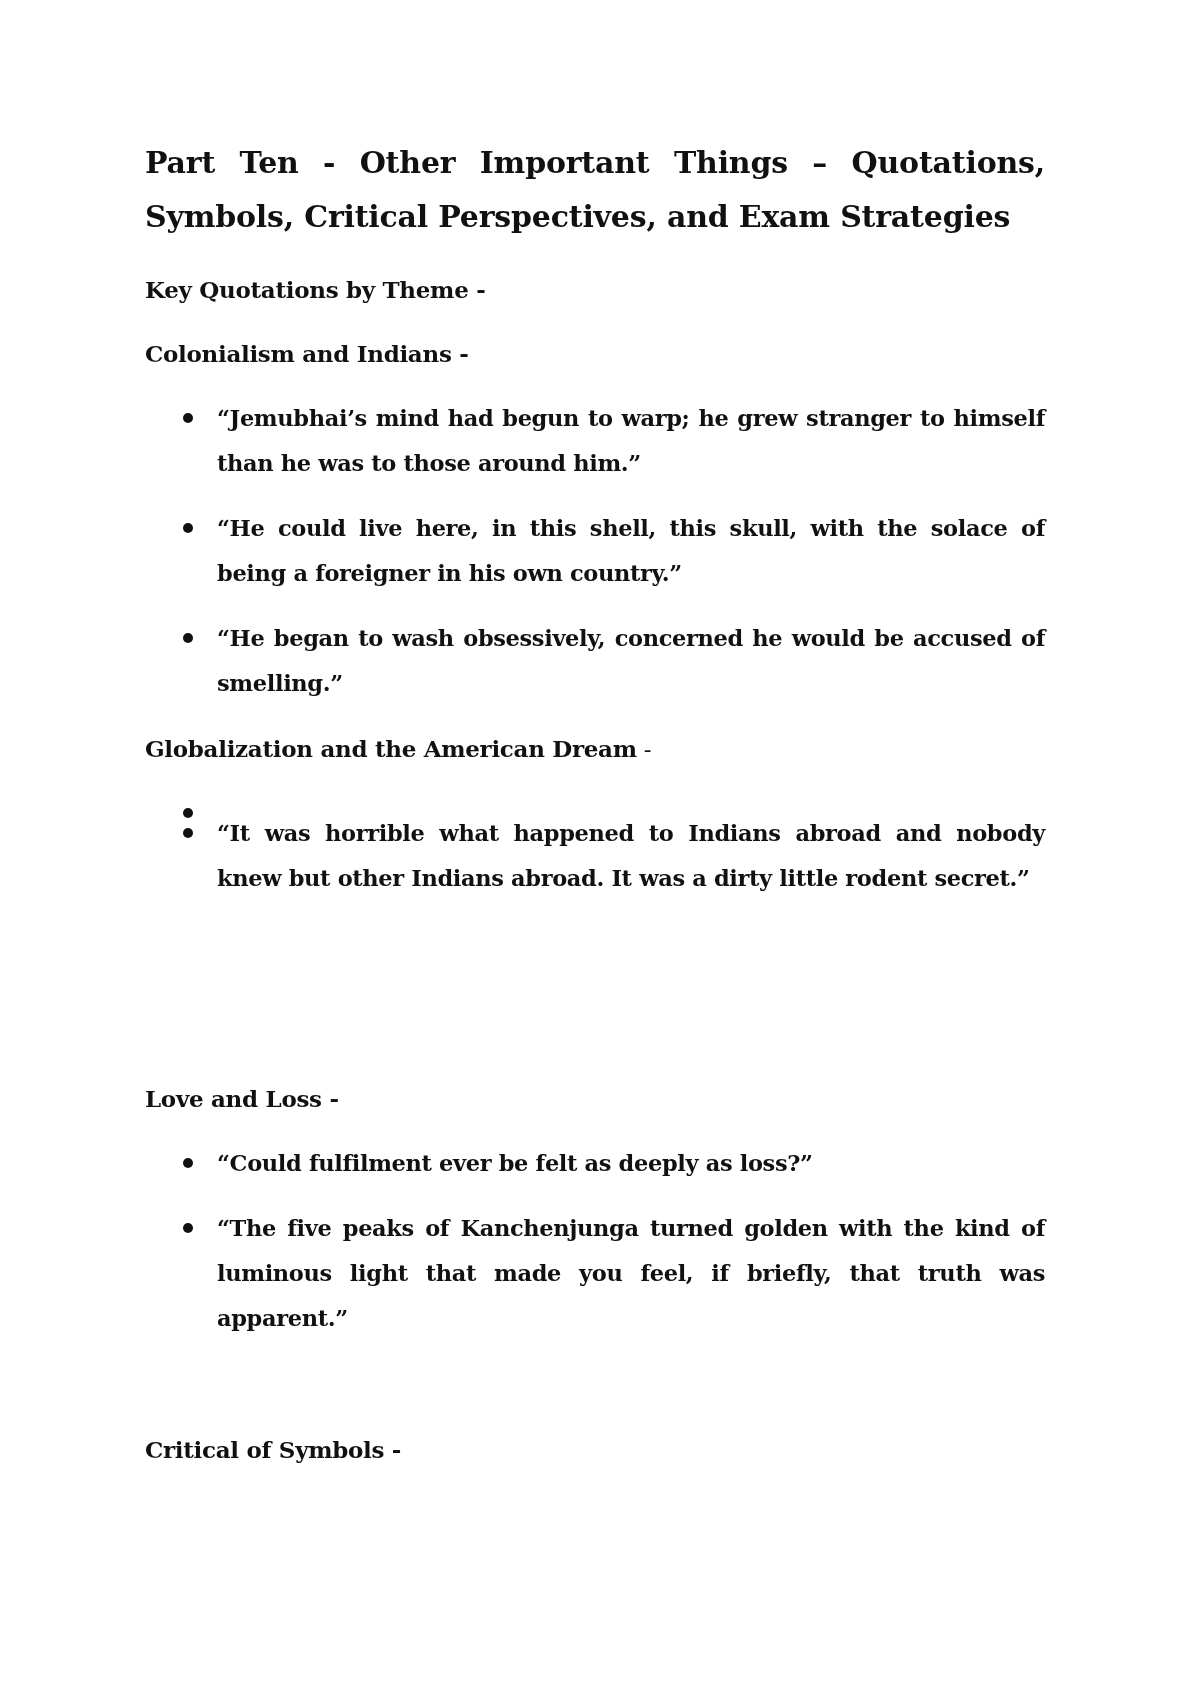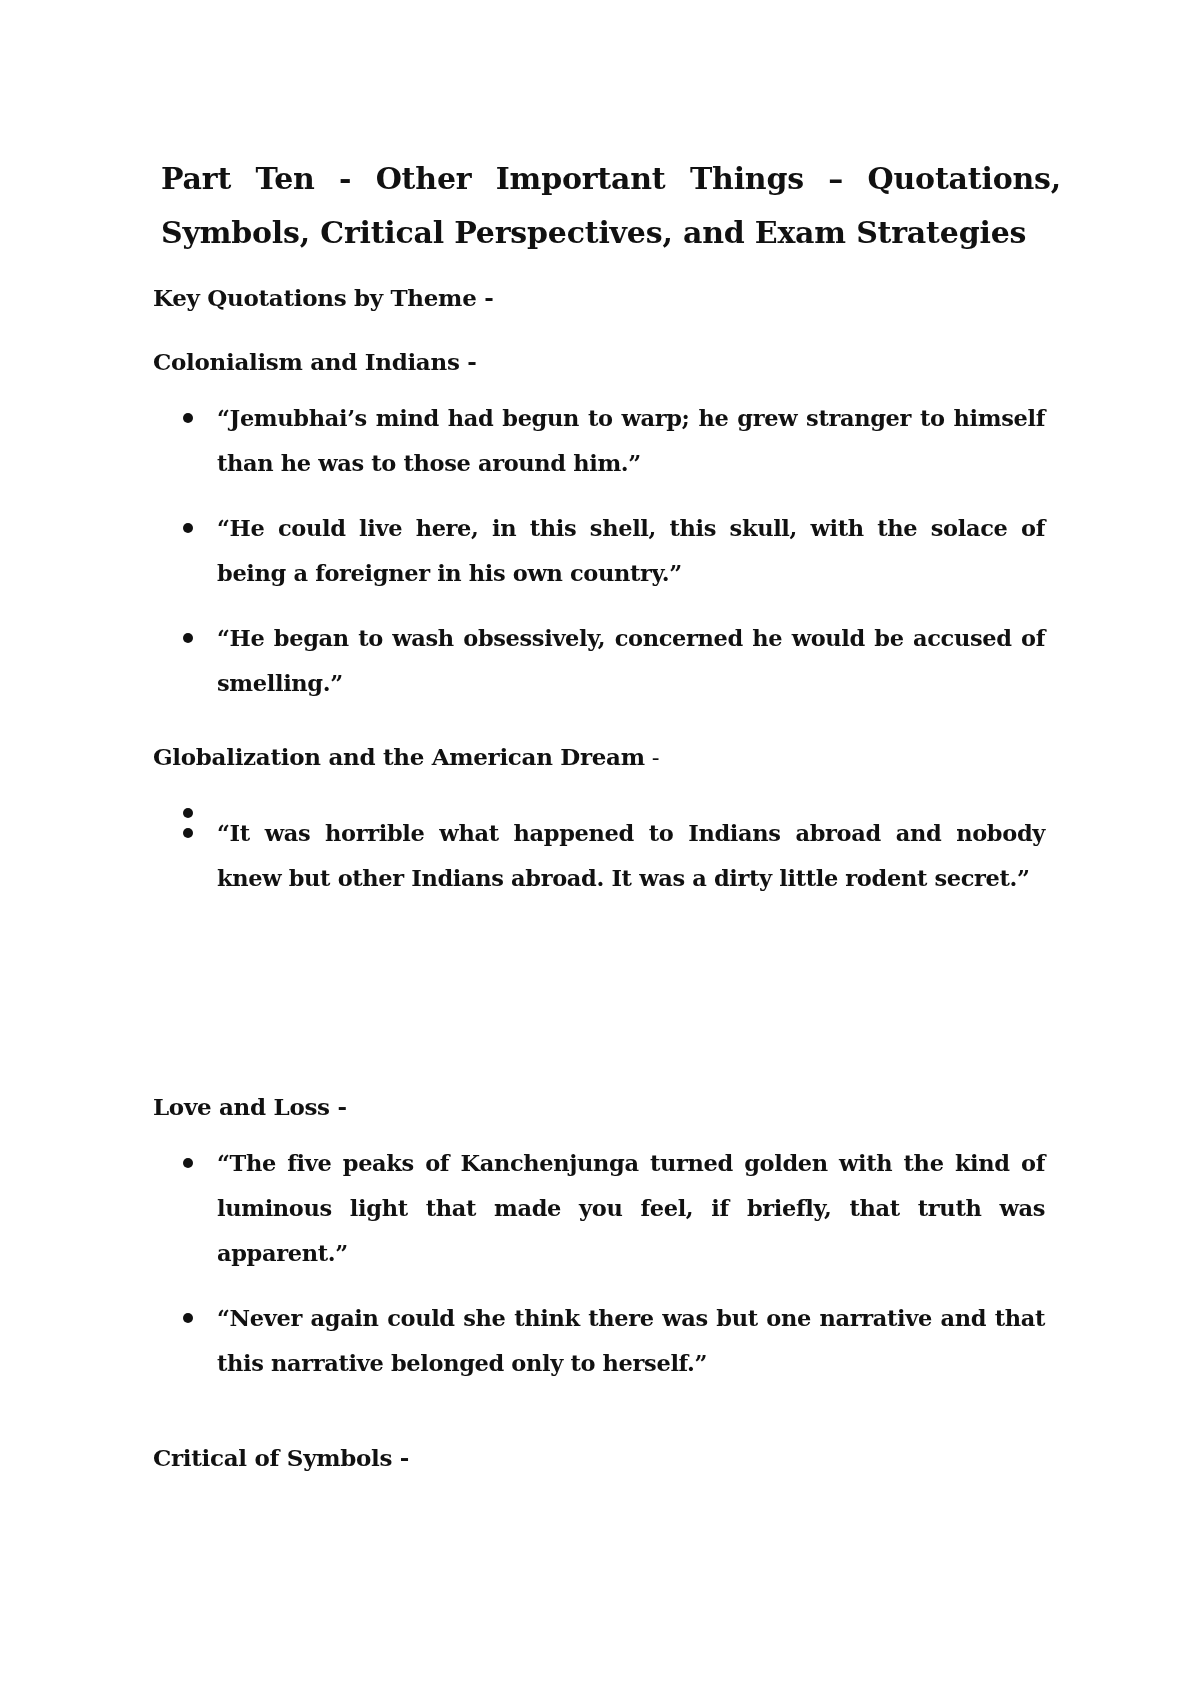--- a/index.html
+++ b/index.html
@@ -1,25 +1,25 @@
 <!DOCTYPE html>
 <html><head>
 <meta charset="utf-8">
 <style>
   html, body { margin: 0; padding: 0; background: #ffffff; }
   body { width: 1192px; height: 1684px; position: relative; overflow: hidden; color: #111111; }
   .page { position: absolute; left: 145px; top: 0; width: 900px; }
   .title {
     position: absolute; left: 0; top: 136px; width: 900px;
     font-family: "DejaVu Serif", serif; font-weight: bold; font-size: 30px;
-    line-height: 54px; text-align: justify; text-align-last: left; margin: 16px;
+    line-height: 54px; text-align: justify; text-align-last: left; margin: 0;
     letter-spacing: -0.2px;
   }
   .h2 {
-    position: absolute; left: 0; width: 900px; margin: 8px;
+    position: absolute; left: 0; width: 900px; margin: 0;
     font-family: "DejaVu Serif", serif; font-weight: bold; font-size: 23px;
     line-height: 32px; letter-spacing: -0.3px;
   }
   .h2 .dash-regular { font-weight: normal; }
   ul.quotes { position: absolute; left: 0; width: 900px; margin: 0; padding: 0; list-style: none; }
   ul.quotes li {
     position: relative; padding-left: 72px;
     font-family: "DejaVu Serif", serif; font-size: 22.5px; line-height: 45px;
     text-align: justify; margin-bottom: 20px; letter-spacing: -0.35px; font-weight: bold;
   }
@@ -45,19 +45,19 @@
   </ul>
 
   <h3 class="h2" style="top:733px;"><span>Globalization and the American Dream</span><span class="dash-regular"> -</span></h3>
   <ul class="quotes" style="top:791px;">
     <li><span class="bullet"></span></li>
     <li><span class="bullet"></span><span>“It was horrible what happened to Indians abroad and nobody knew but other Indians abroad. It was a dirty little rodent secret.”</span></li>
   </ul>
 
   <h3 class="h2" style="top:1083px;">Love and Loss -</h3>
   <ul class="quotes" style="top:1141px;">
+    <li><span class="bullet"></span><span>“Could fulfilment ever be felt as deeply as loss?”</span></li>
     <li><span class="bullet"></span><span>“The five peaks of Kanchenjunga turned golden with the kind of luminous light that made you feel, if briefly, that truth was apparent.”</span></li>
-    <li><span class="bullet"></span><span>“Never again could she think there was but one narrative and that this narrative belonged only to herself.”</span></li>
   </ul>
 
   <h2 class="h2" style="top:1434px;">Critical of Symbols -</h2>
 
 </div>
 
 </body></html>

